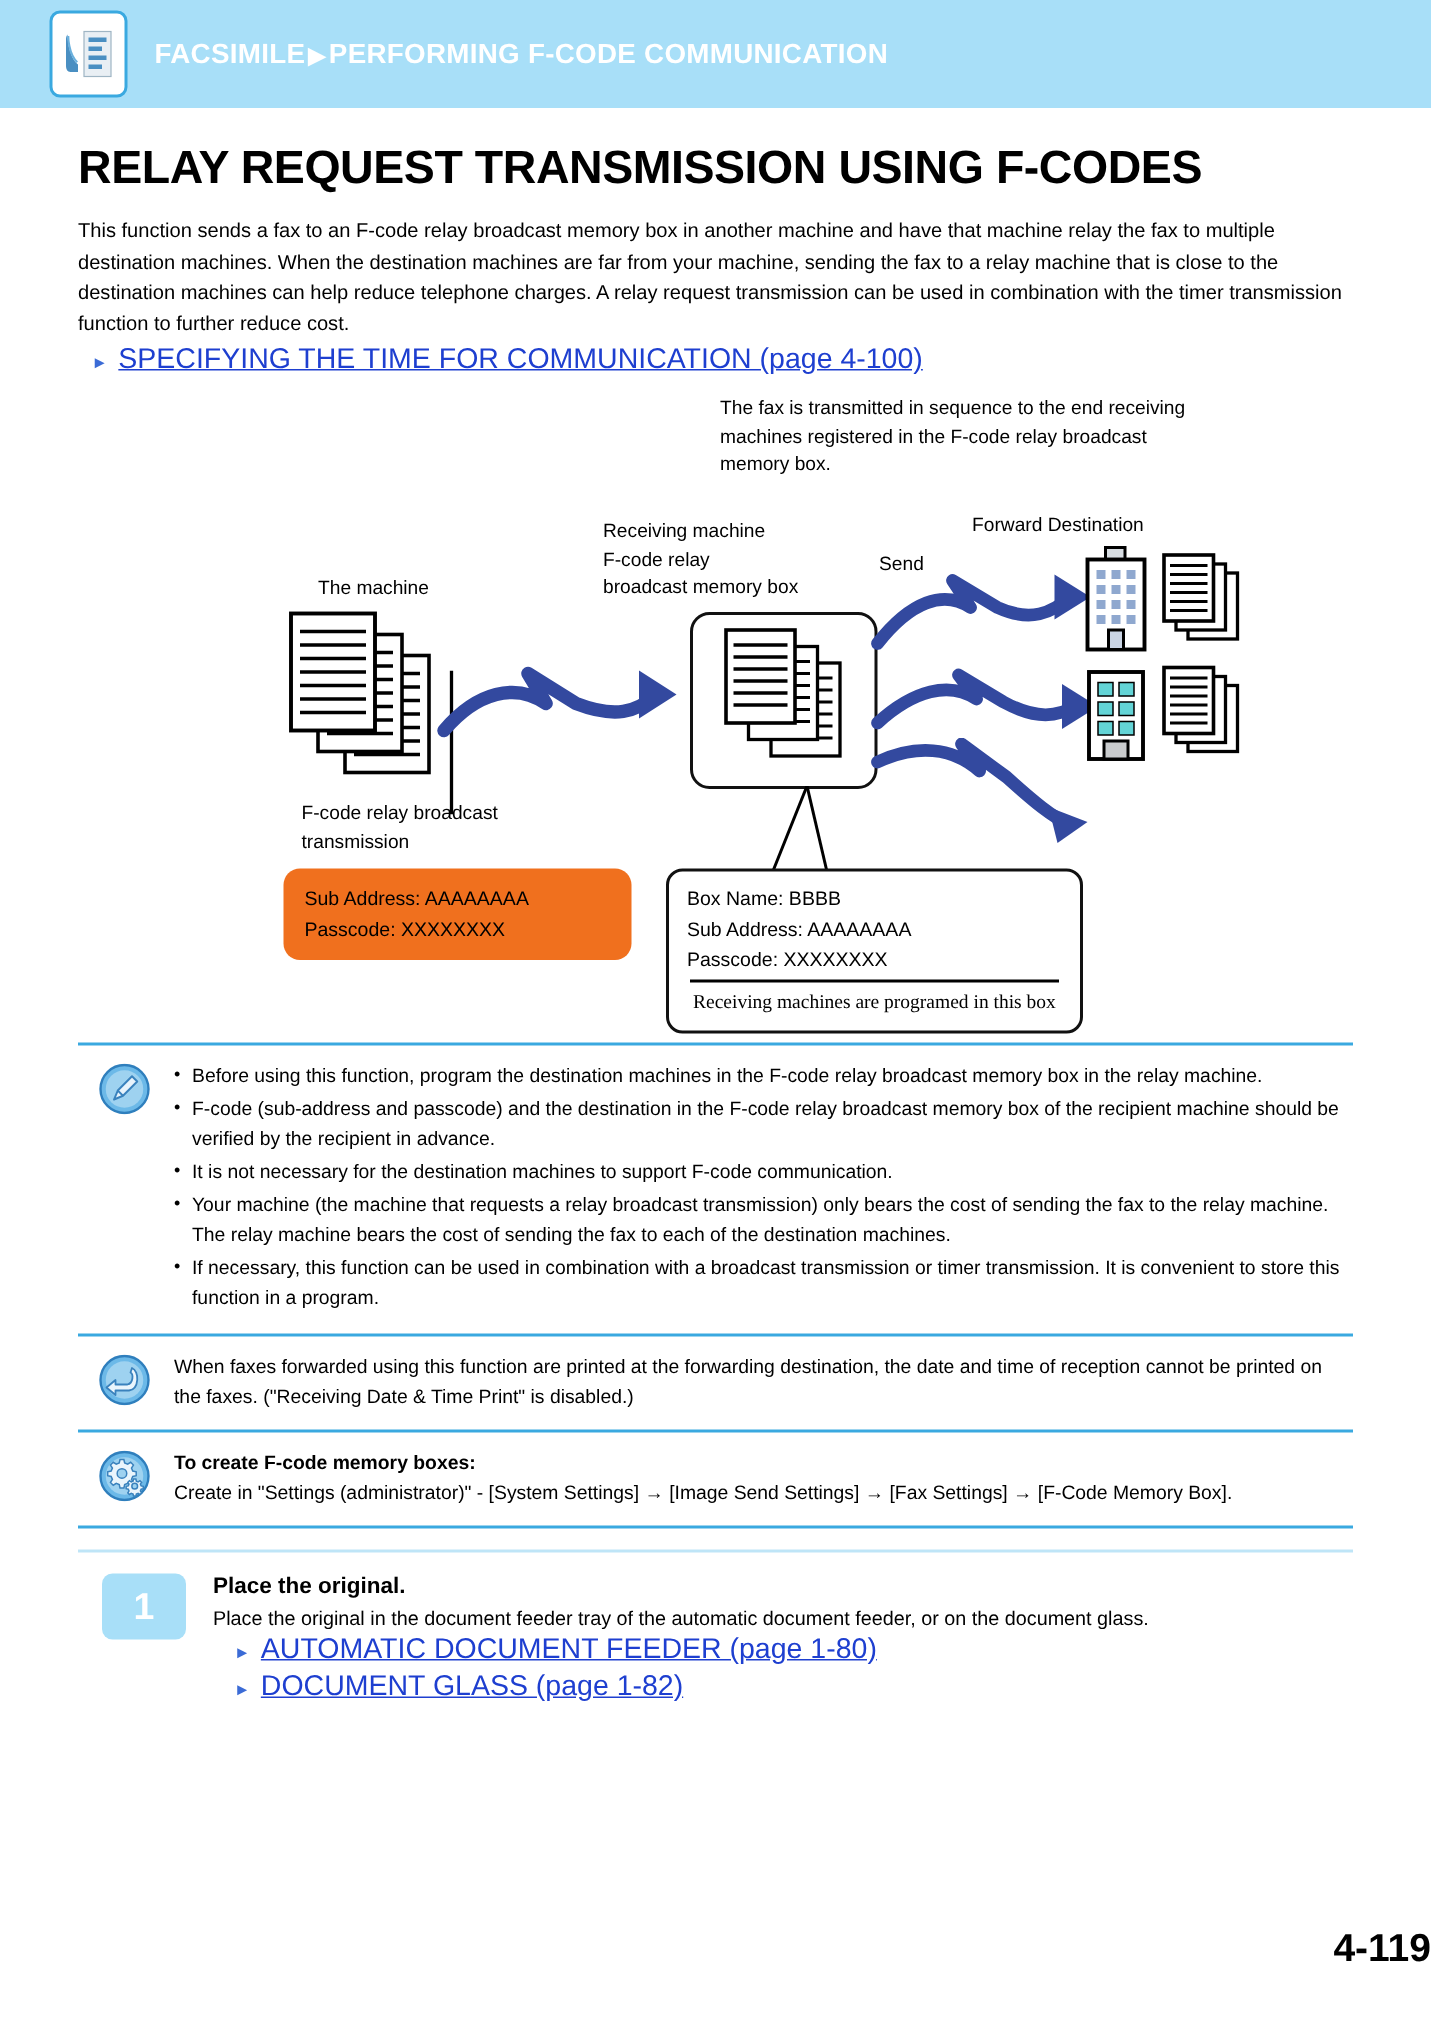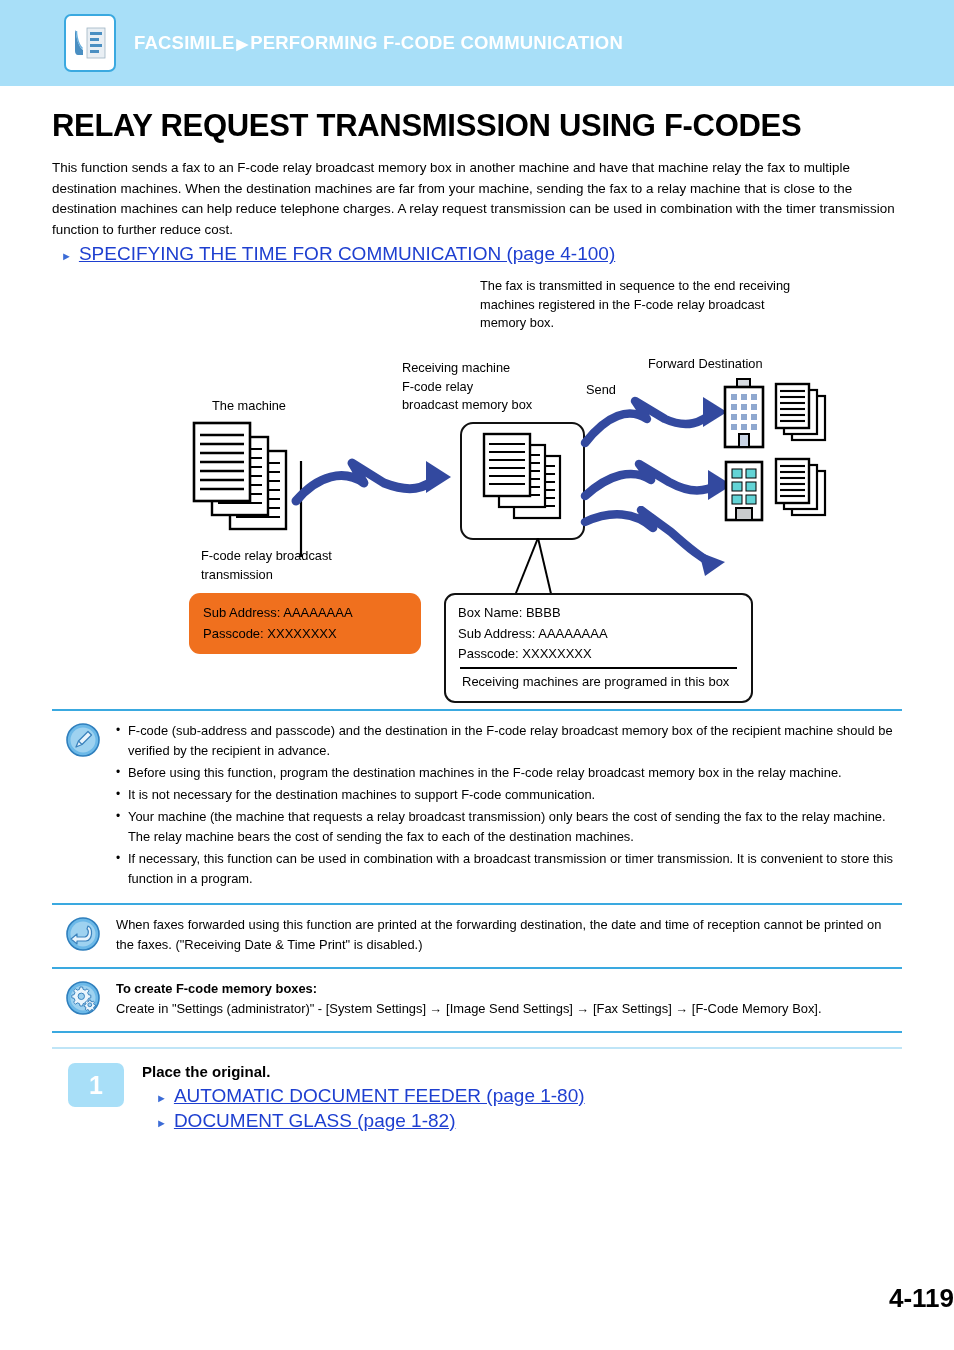--- a/index.html
+++ b/index.html
@@ -8,25 +8,25 @@
     width: 954px; height: 1350px;
     background: #ffffff;
     font-family: "Liberation Sans", sans-serif;
     color: #000;
     position: relative;
     overflow: hidden;
   }
 
   
   .header {
-    height: 86px;
+    height: 72px;
     background: #a8dff8;
     display: flex;
     align-items: center;
-    padding-left: 64px;
+    padding-left: 33px;
   }
   .header-icon {
     width: 52px; height: 58px;
     background: #ffffff;
     border: 2px solid #3aa9e0;
     border-radius: 7px;
     display: flex; align-items: center; justify-content: center;
     margin-right: 18px;
     flex: none;
   }
@@ -102,21 +102,21 @@
   .white-box {
     position:absolute;
     background:#fff;
     border: 2.2px solid #111;
     border-radius: 11px;
     padding: 8px 12px 9px 12px;
     font-size: 13px;
     line-height: 20.5px;
   }
   .white-box .rule { border-top: 2px solid #000; margin: 2px 2px 3px 2px; }
-  .wb-note { padding-left: 4px; }
+  .wb-note { padding-left: 4px; font-family: Liberation Serif, serif; }
 
   
   .rule-blue { border-top: 2.6px solid #3aa9e0; }
   .note {
     display:flex;
     gap: 16px;
     padding: 10px 0 12px 14px;
   }
   .note-icon { flex:none; width:34px; height:34px; margin-top:2px; }
   .note-body { font-size: 12.9px; line-height: 20px; flex:1; padding-right: 6px;}
@@ -363,43 +363,43 @@
             <line x1="6" y1="39" x2="31" y2="39"></line>
         </g>
       </svg>
     </div>
 
     <div class="orange-box" style="left:137px; top:324px; width:232px;">
       <div>Sub Address: AAAAAAAA</div>
       <div>Passcode: XXXXXXXX</div>
     </div>
 
-    <div class="white-box" style="left:392px; top:324px; width:309px;">
+    <div class="white-box" style="left:392px; top:324px; width:278px;">
       <div>Box Name: BBBB</div>
       <div>Sub Address: AAAAAAAA</div>
       <div>Passcode: XXXXXXXX</div>
       <div class="rule"></div>
       <div class="wb-note">Receiving machines are programed in this box</div>
     </div>
   </div>
 
   <div class="rule-blue"></div>
   <div class="note">
     <div class="note-icon">
       <svg width="34" height="34" viewBox="0 0 34 34">
         <circle cx="17" cy="17" r="16" fill="#6cb9e8" stroke="#2f7fbd" stroke-width="1.6"></circle>
         <circle cx="17" cy="17" r="12.5" fill="#9ed2f0"></circle>
         <path d="M10 24 L12.5 18 L22 8.5 L25.5 12 L16 21.5 Z" fill="#e9f4fc" stroke="#3a82bd" stroke-width="1.3" stroke-linejoin="round"></path>
         <line x1="12.5" y1="18" x2="16" y2="21.5" stroke="#3a82bd" stroke-width="1.2"></line>
       </svg>
     </div>
     <div class="note-body">
       <ul class="bul">
+        <li>Before using this function, program the destination machines in the F-code relay broadcast memory box in the relay machine.</li>
         <li>F-code (sub-address and passcode) and the destination in the F-code relay broadcast memory box of the recipient machine should be verified by the recipient in advance.</li>
-        <li>Before using this function, program the destination machines in the F-code relay broadcast memory box in the relay machine.</li>
         <li>It is not necessary for the destination machines to support F-code communication.</li>
         <li>Your machine (the machine that requests a relay broadcast transmission) only bears the cost of sending the fax to the relay machine. The relay machine bears the cost of sending the fax to each of the destination machines.</li>
         <li>If necessary, this function can be used in combination with a broadcast transmission or timer transmission. It is convenient to store this function in a program.</li>
       </ul>
     </div>
   </div>
 
   <div class="rule-blue"></div>
   <div class="note">
     <div class="note-icon">
@@ -430,20 +430,21 @@
     </div>
   </div>
   <div class="rule-blue"></div>
 
   <div style="height:14px"></div>
   <div class="rule-blue" style="border-top-color:#bfe5f7"></div>
   <div class="step">
     <div class="step-num">1</div>
     <div>
       <h2 class="step-title">Place the original.</h2>
+      <p class="step-desc">Place the original in the document feeder tray of the automatic document feeder, or on the document glass.</p>
       <div class="step-links">
         <div class="link-row" style="padding-left:0">
           <span class="tri">►</span>
           <span class="xlink">AUTOMATIC DOCUMENT FEEDER (page 1-80)</span>
         </div>
         <div class="link-row" style="padding-left:0">
           <span class="tri">►</span>
           <span class="xlink">DOCUMENT GLASS (page 1-82)</span>
         </div>
       </div>

